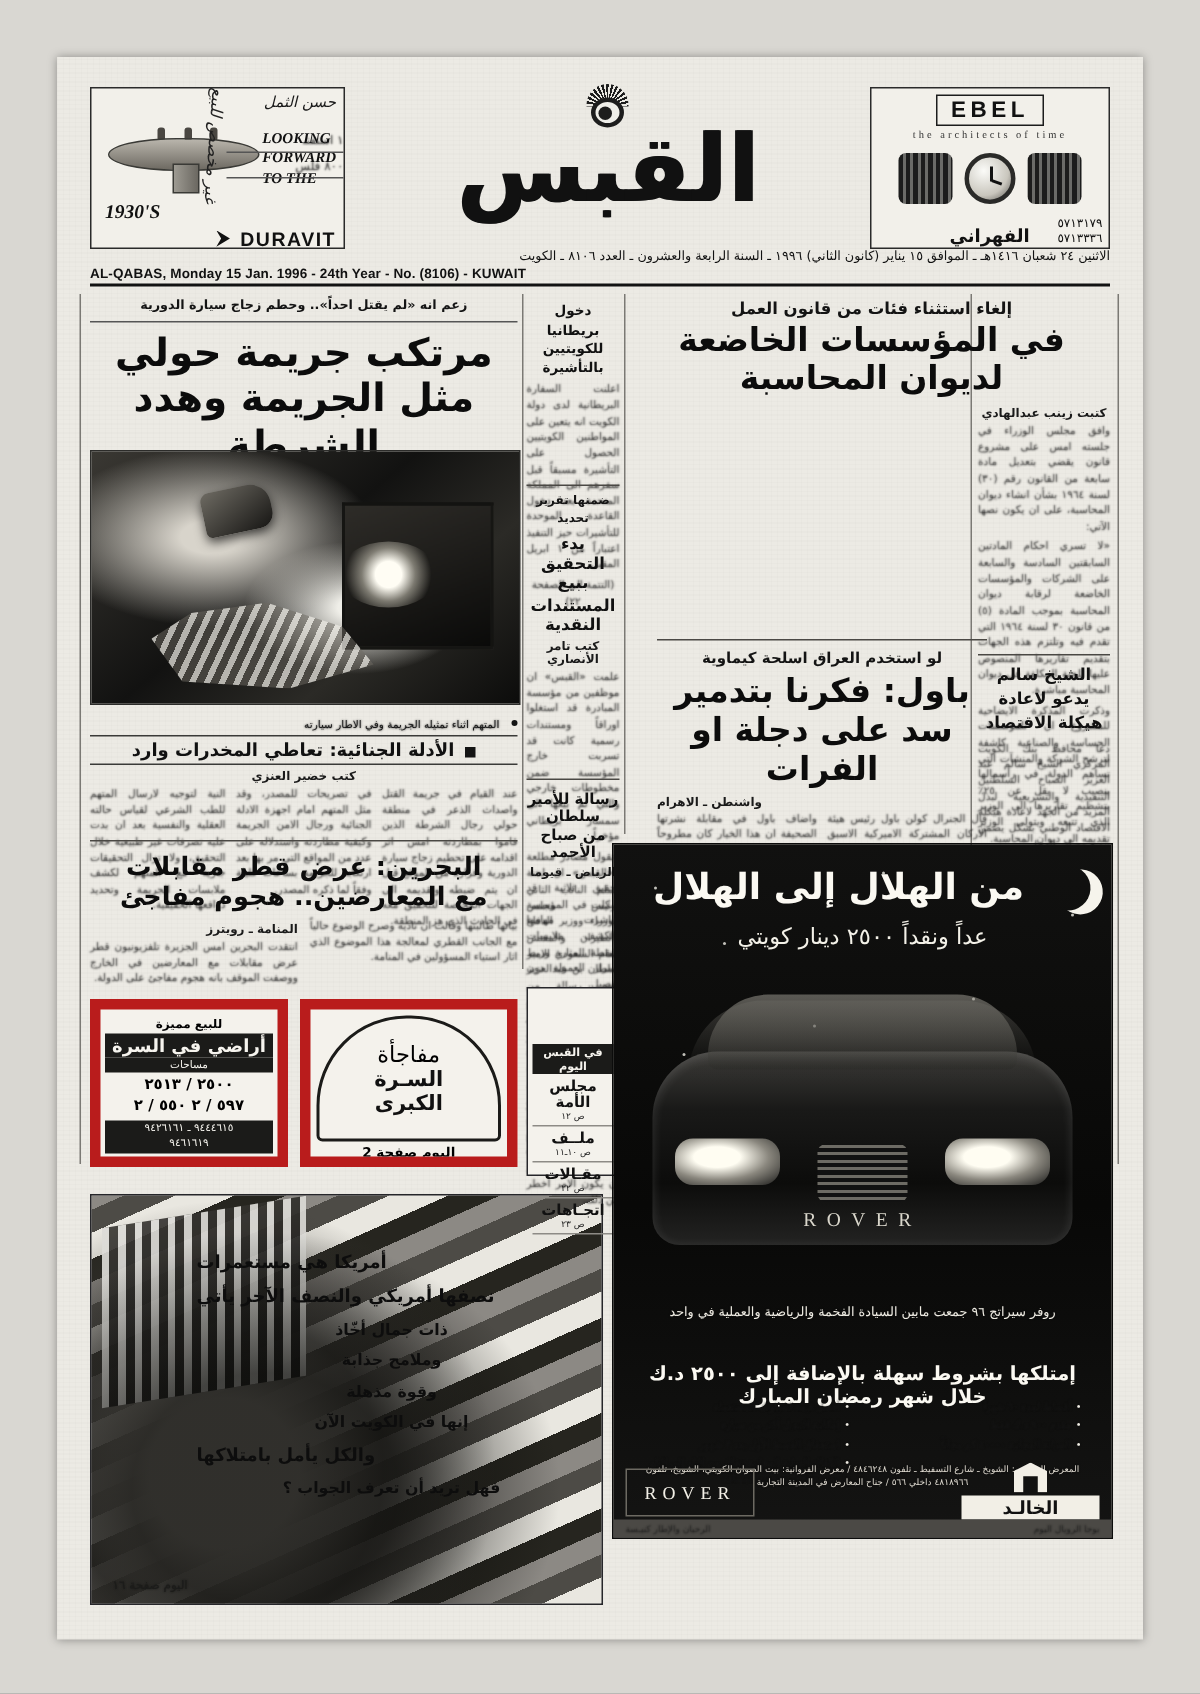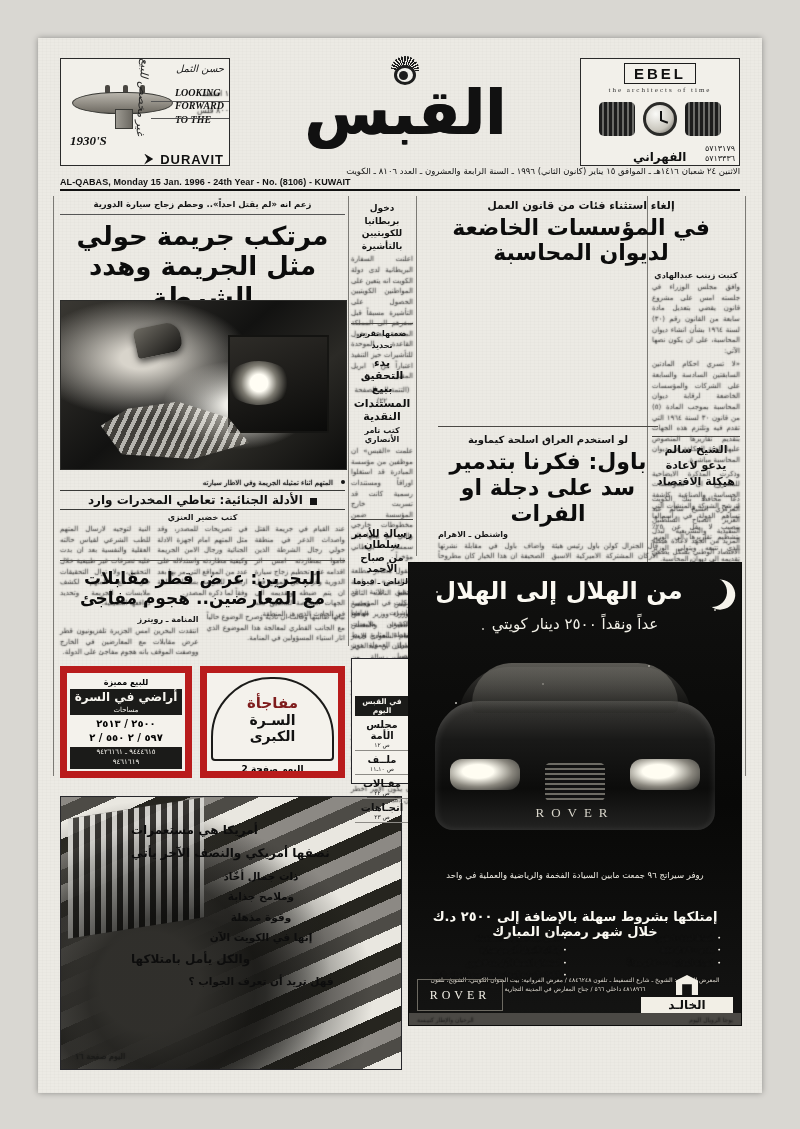--- a/index.html
+++ b/index.html
@@ -211,21 +211,21 @@
     background:
       repeating-linear-gradient(90deg,rgba(250,249,244,.85) 0 5px,transparent 5px 11px),
       linear-gradient(160deg,#3c3a36,#121211);
     transform:skewY(-9deg);opacity:.92;
   }
   .flag-wave{
     position:absolute;inset:0;
     background:radial-gradient(ellipse at 34% 72%,rgba(12,12,10,.72) 0 28%,transparent 62%);
   }
   .flag-txt{
-    position:absolute;right:10px;top:22px;width:260px;text-align:left;
+    position:absolute;right:10px;top:33px;width:260px;text-align:left;
     color:#0d0d0d;font-size:10.5px;line-height:1.95;font-weight:600;direction:rtl;
   }
   .flag-txt .big{font-size:12px;font-weight:bold;}
   .flag-sig{position:absolute;left:14px;bottom:8px;font-size:8px;color:#1c1c1a;}
 
   
   #rover{
     position:absolute;left:370px;top:524px;width:332px;height:462px;
     background:linear-gradient(180deg,#111110 0%,#080807 52%,#141413 100%);
     border:1px solid #0c0c0b;overflow:hidden;color:#f3f1ea;
@@ -328,21 +328,21 @@
   }
   .la-tag{text-align:center;font-size:8px;font-weight:bold;margin:2px 0;}
   .la-area{background:#1b1b19;color:#f6f4ee;text-align:center;font-size:7px;padding:1px 0;}
   .la-nums{font-size:10px;text-align:center;line-height:1.4;font-weight:bold;margin:2px 0;}
   .la-ph{background:#1b1b19;color:#f6f4ee;text-align:center;font-size:7px;line-height:1.4;padding:1px 0;}
   #surprise-ad{position:absolute;left:162px;top:628px;width:145px;height:112px;padding:4px;}
   .sa-arc{
     border:2px solid #1b1b19;border-radius:60px 60px 4px 4px;height:80px;
     display:flex;flex-direction:column;align-items:center;justify-content:center;
   }
-  .sa-l1{font-size:15px;font-weight:bold;color:#7f1d1d;}
+  .sa-l1{font-size:15px;font-weight:normal;color:#000000;}
   .sa-l2{font-size:14px;font-weight:bold;color:#111;}
   .sa-l3{font-size:14px;font-weight:bold;color:#111;letter-spacing:1px;}
   .sa-foot{text-align:center;font-size:9px;font-weight:bold;margin-top:3px;}
 
   
   #index-box{
     position:absolute;left:313px;top:620px;width:62px;height:126px;
     border:1px solid #26262a;background:#f4f2ec;padding:2px 3px;box-sizing:border-box;
   }
   .ib-title{background:#1b1b19;color:#f6f4ee;text-align:center;font-size:7.5px;padding:1px 0;font-weight:bold;margin-top:35px;}

